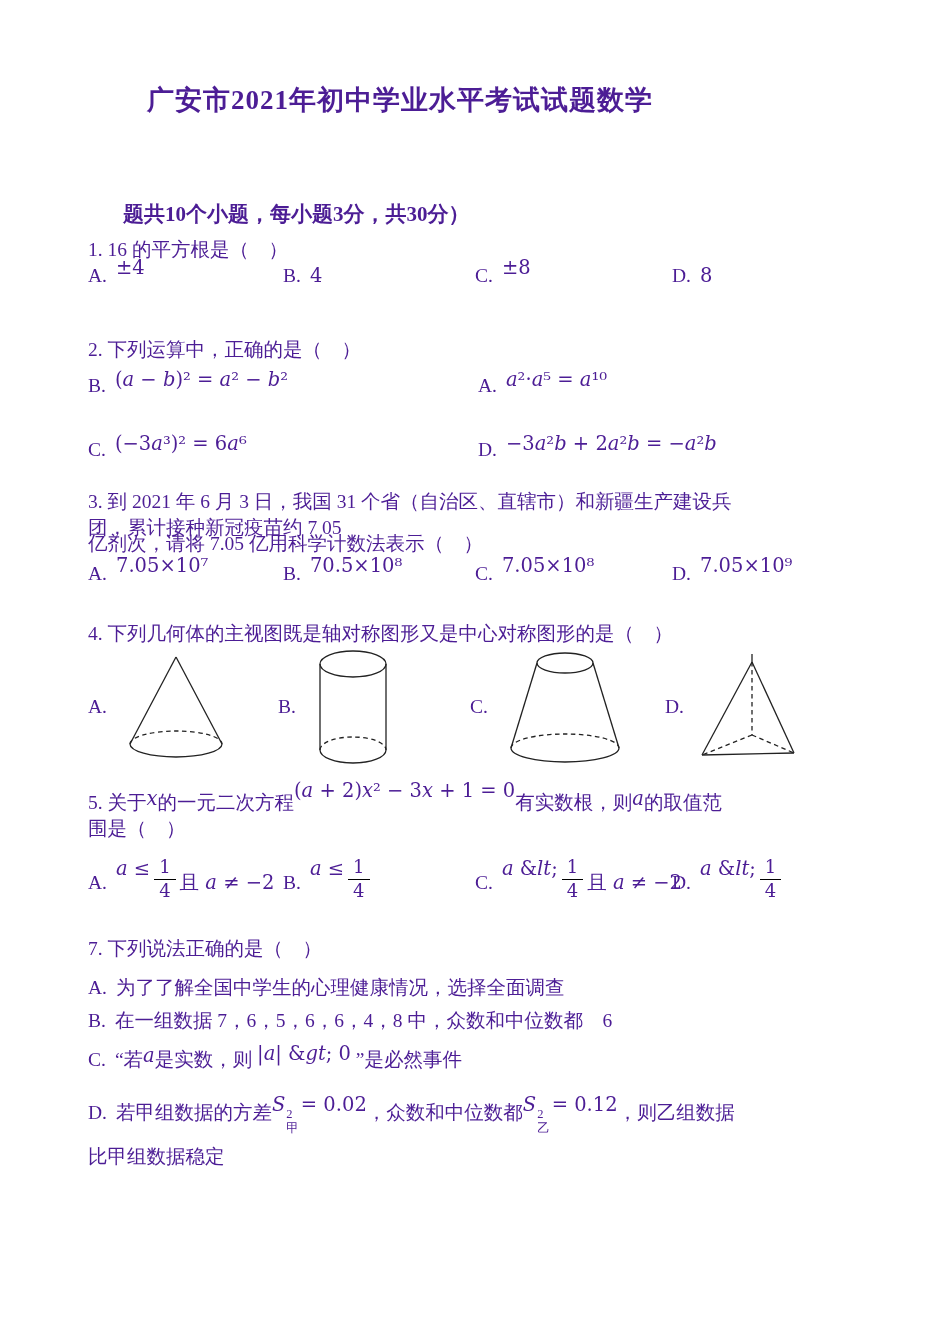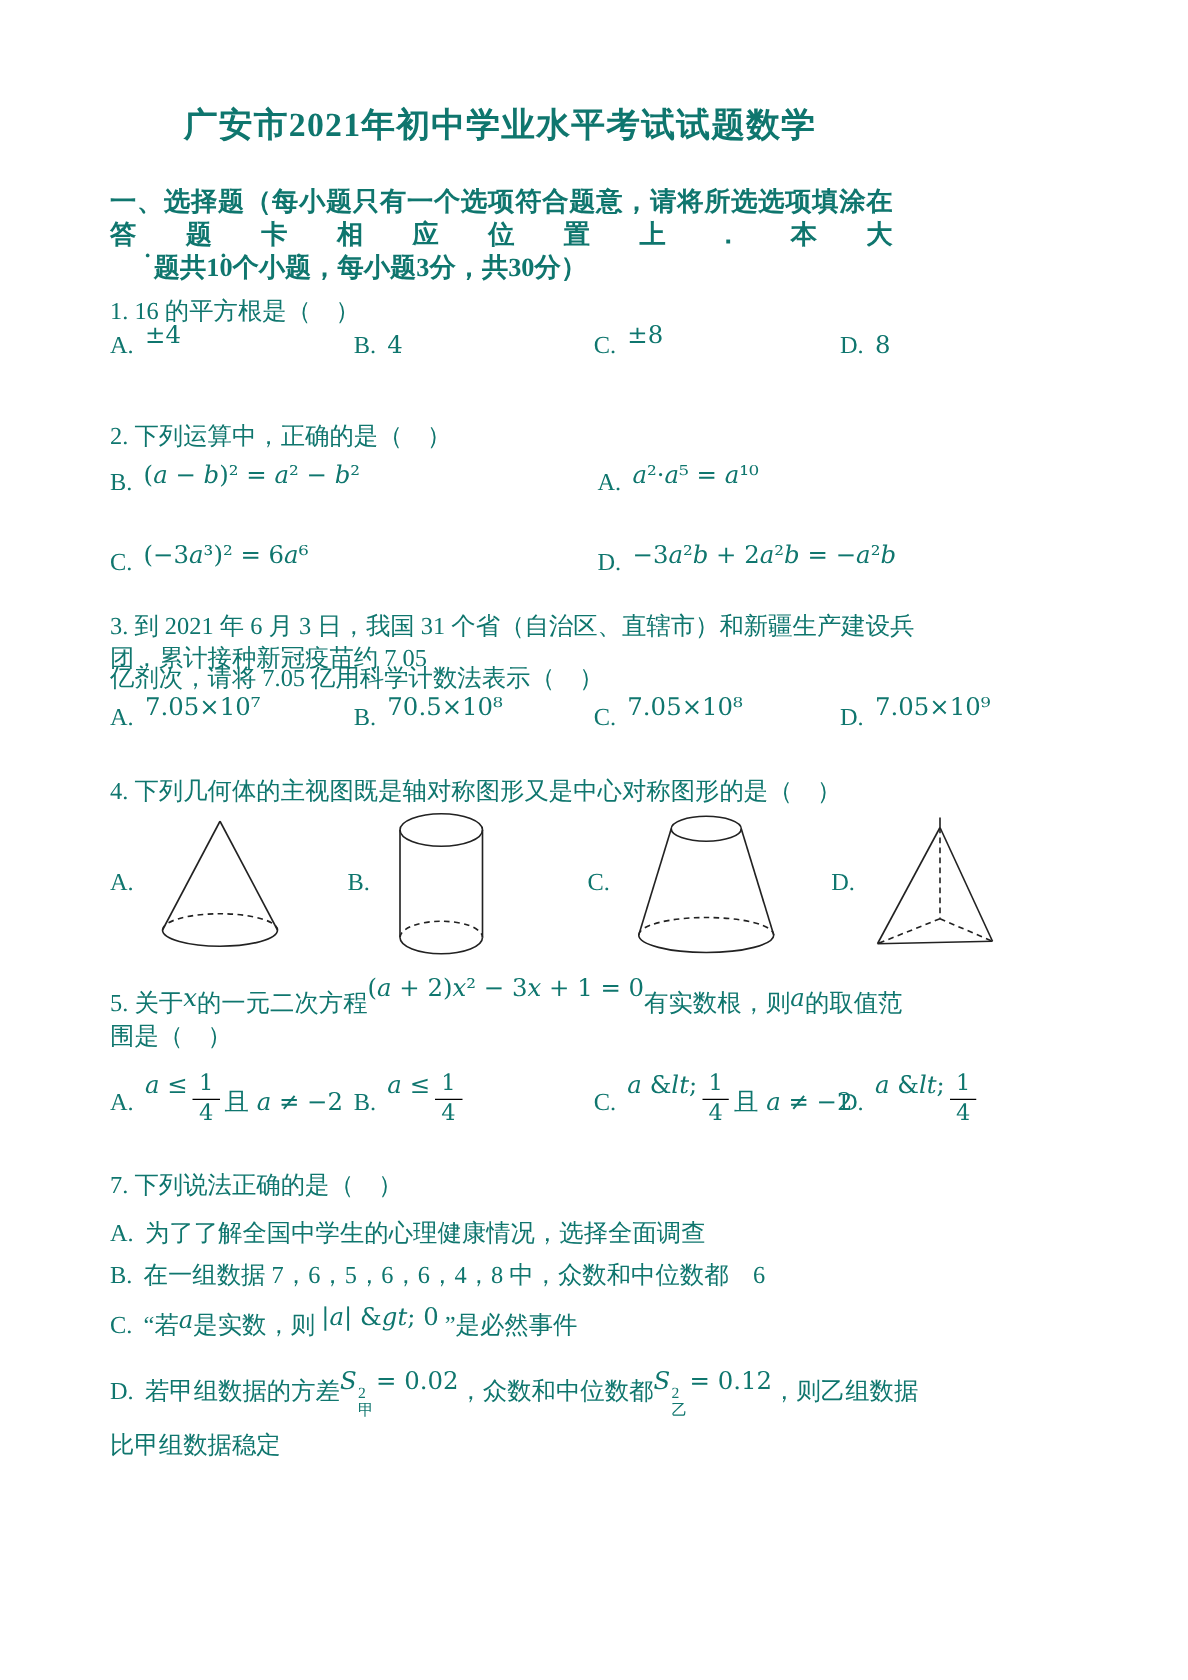--- a/index.html
+++ b/index.html
@@ -1,16 +1,16 @@
 <!DOCTYPE html>
 <html><head>
 <meta charset="utf-8">
 <style>
   html,body{margin:0;padding:0;background:#fff;}
-  .page{position:relative;width:800px;height:1344px;background:#ffffff;color:#0f766e;
+  .page{position:relative;width:800px;height:1344px;background:#ffffff;color:#4c1d95;
         font-family:"Liberation Serif","DejaVu Serif",serif;overflow:hidden;}
   .abs{position:absolute;}
   .title{left:0;right:0;top:82px;text-align:center;font-size:27px;font-weight:700;letter-spacing:1px;}
   .shead{left:88px;right:86px;font-size:21px;font-weight:700;line-height:1.25;}
   .sh1{top:148px;text-align:justify;text-align-last:justify;}
   .sh2{top:201px;margin-left:35px;}
   .stem{left:88px;right:60px;font-size:19.5px;line-height:1.35;}
   .row4{left:88px;right:40px;display:grid;grid-template-columns:195px 192px 197px auto;font-size:19.5px;}
   .row2{left:88px;right:40px;display:grid;grid-template-columns:390px auto;font-size:19.5px;}
   .opt{white-space:nowrap;}
@@ -37,21 +37,20 @@
   .stroke{fill:none;stroke:#222;stroke-width:1.3;}
   .dash{fill:none;stroke:#222;stroke-width:1.3;stroke-dasharray:4.5 3.5;}
 </style>
 </head>
 <body>
 
 <div class="page">
 
   <div class="abs title">广安市2021年初中学业水平考试试题数学</div>
 
-  <div class="abs shead sh1"><span>一、选择题（每小题只有一个选项符合题意，请将所选选项填涂在</span><span class="emph">答题卡</span><span>相应位置上．本大</span></div>
   <div class="abs shead sh2">题共10个小题，每小题3分，共30分）</div>
 
   <div class="abs stem" style="top:237px">1. 16 的平方根是（　）</div>
   <div class="abs row4" style="top:264px">
     <span class="opt"><span class="lbl">A.</span><span class="math r8">±4</span></span>
     <span class="opt"><span class="lbl">B.</span><span class="math">4</span></span>
     <span class="opt"><span class="lbl">C.</span><span class="math r8">±8</span></span>
     <span class="opt"><span class="lbl">D.</span><span class="math">8</span></span>
   </div>
 

